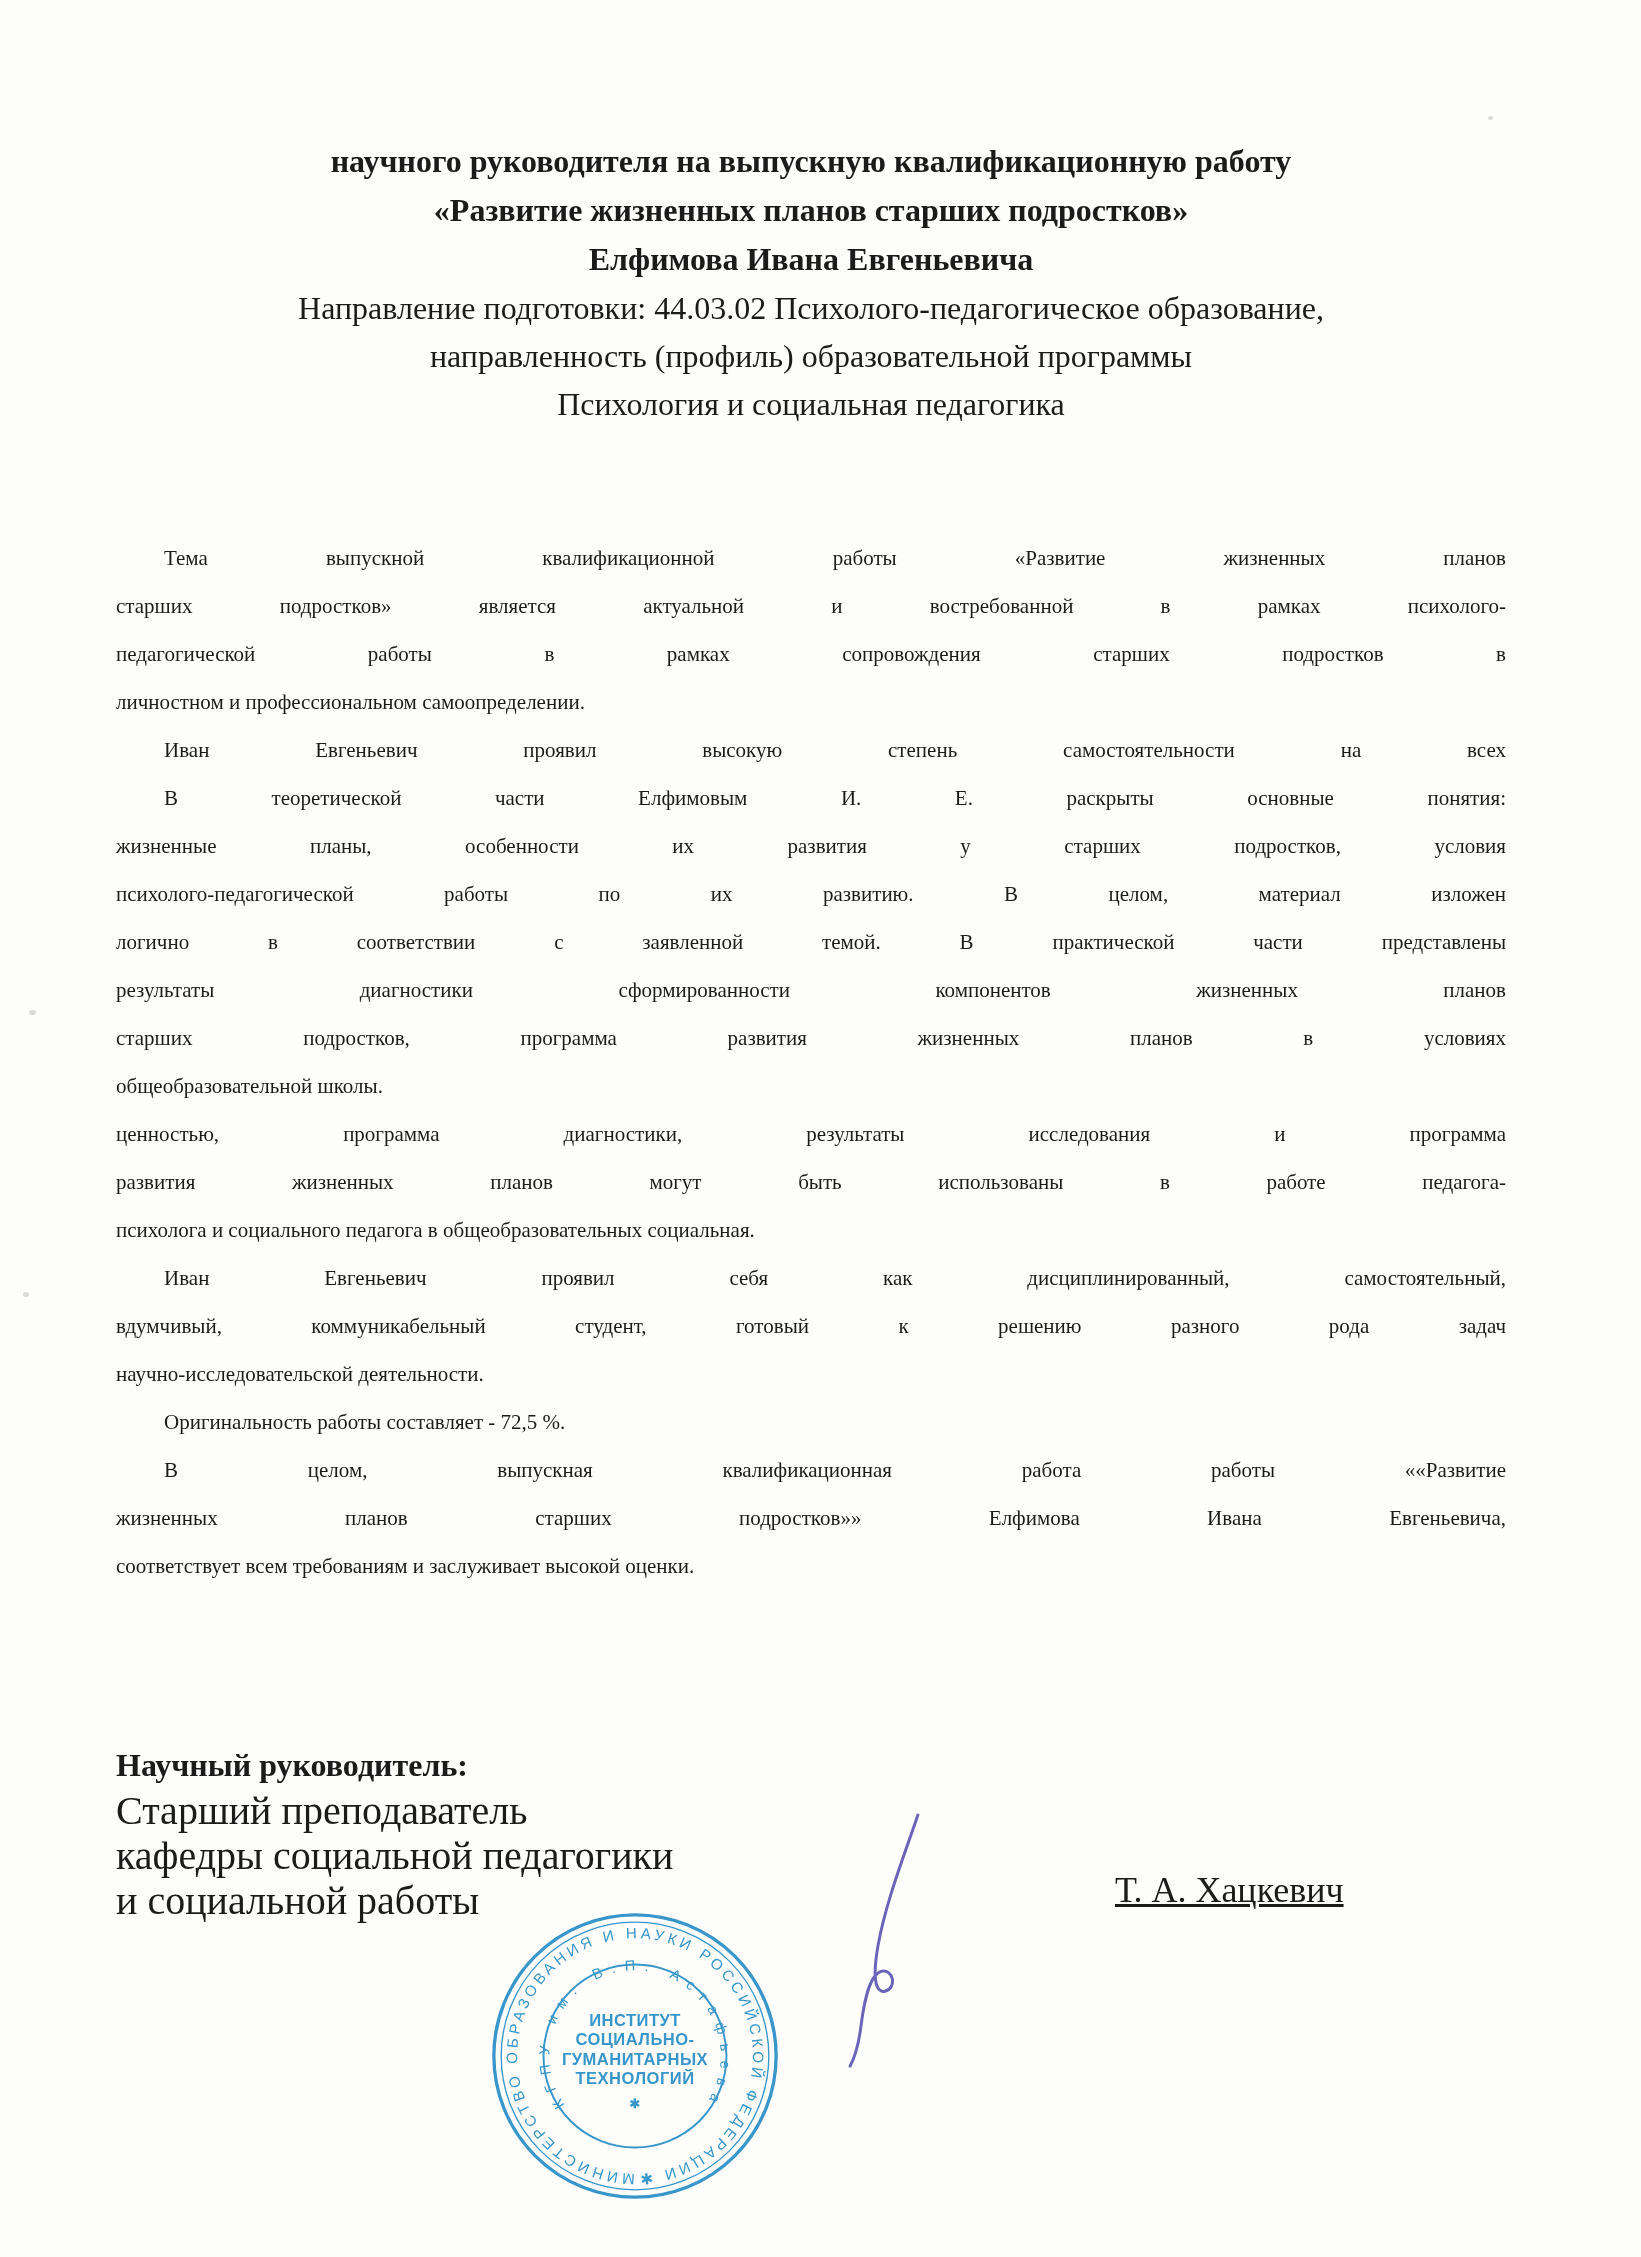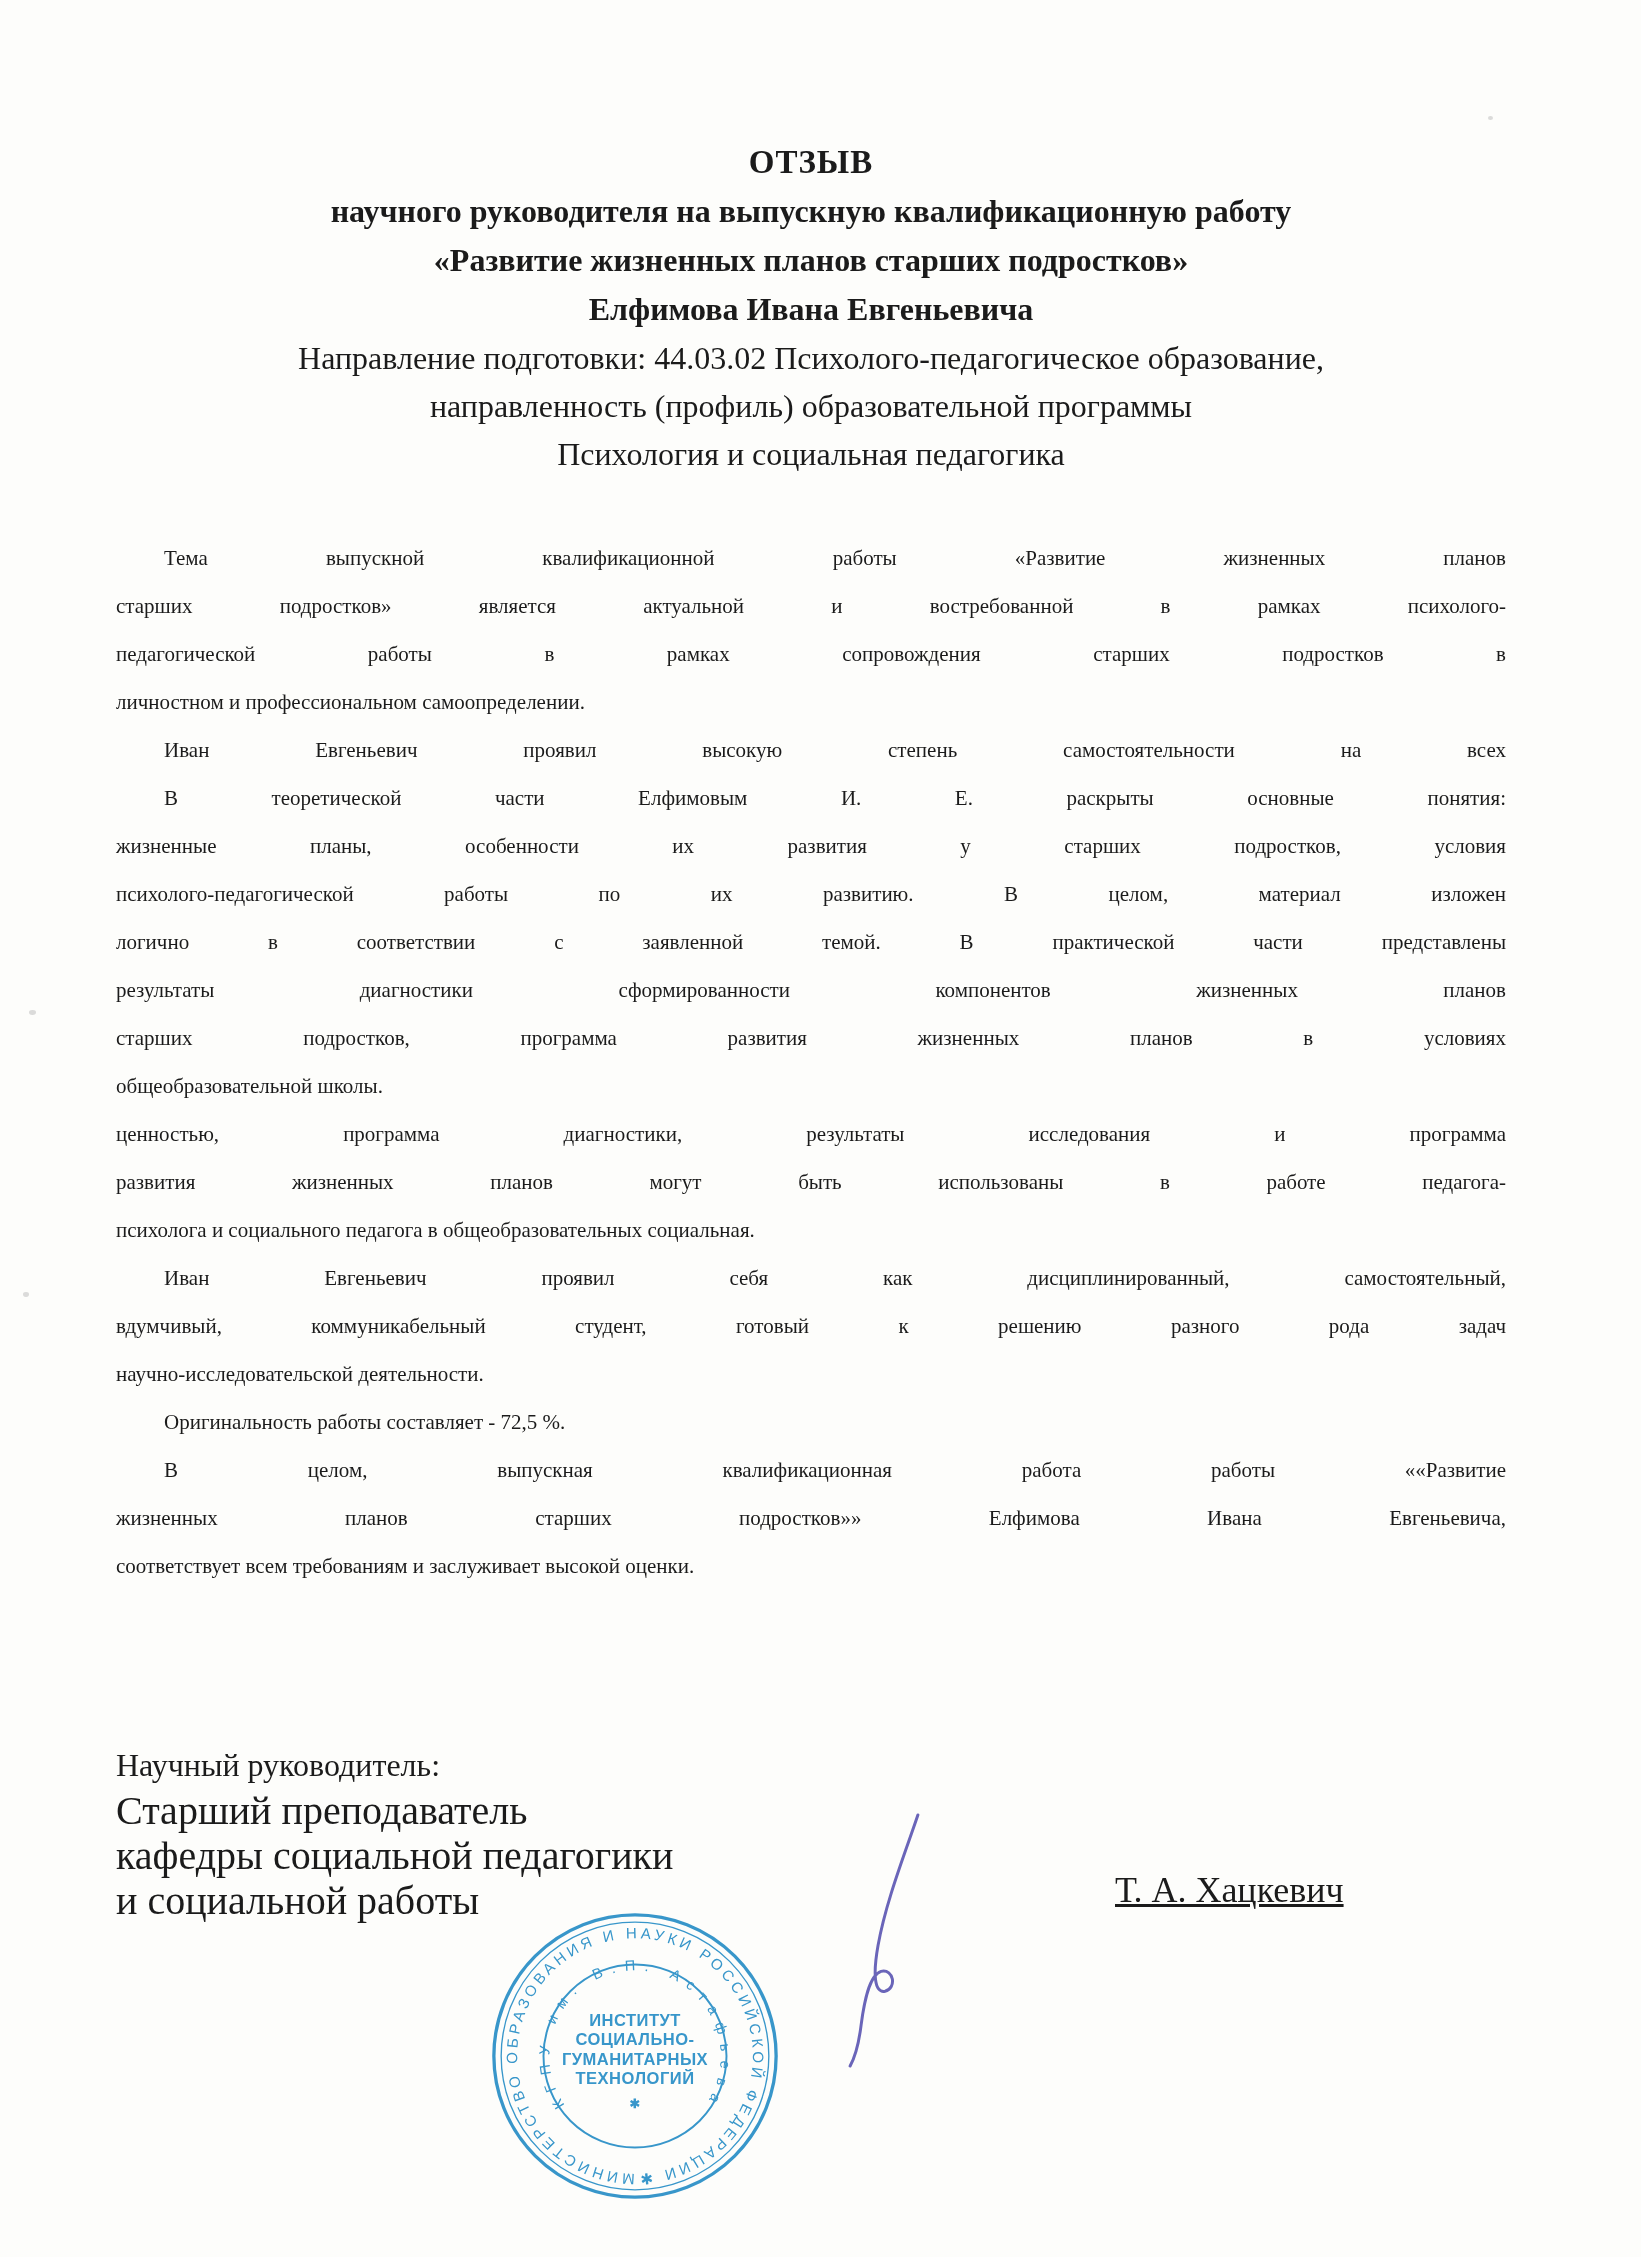--- a/index.html
+++ b/index.html
@@ -23,36 +23,35 @@
     height:48px; line-height:48px;
     font-size:21px;
     text-align:justify;
     text-align-last:justify;
     overflow:visible;
   }
   .bline.first { text-indent:48px; }
   .bline.last  { text-align-last:left; }
   
   .sig-block { position:absolute; left:116px; top:1742px; width:676px; }
-  .sig-label { font-size:32px; font-weight:normal; height:46px; line-height:46px; }
+  .sig-label { font-size:32px; font-weight:bold; height:46px; line-height:46px; }
   .sig-line  { font-size:40px; height:45px; line-height:45px; }
   .sig-name  { position:absolute; left:1115px; top:1869px; font-size:36px; height:42px; line-height:42px;text-decoration:underline; }
   
   .stamp { position:absolute; left:489px; top:1910px; width:292px; height:292px; opacity:.93; }
   .signature-ink { position:absolute; left:832px; top:1811px; width:108px; height:259px; opacity:.9; }
   
   .speck { position:absolute; background:#b9b9b9; border-radius:50%; opacity:.5; }
 </style>
 </head>
 <body>
 
 <div class="page">
 
   <div class="header">
-    <div class="doc-title">ОТЗЫВ</div>
     <div>
         <div class="hline">научного руководителя на выпускную квалификационную работу</div>
         <div class="hline">«Развитие жизненных планов старших подростков»</div>
         <div class="hline">Елфимова Ивана Евгеньевича</div>
       </div>
     <div>
         <div class="pline">Направление подготовки:  44.03.02 Психолого-педагогическое образование,</div>
         <div class="pline">направленность (профиль) образовательной программы</div>
         <div class="pline">Психология и социальная педагогика</div>
       </div>

